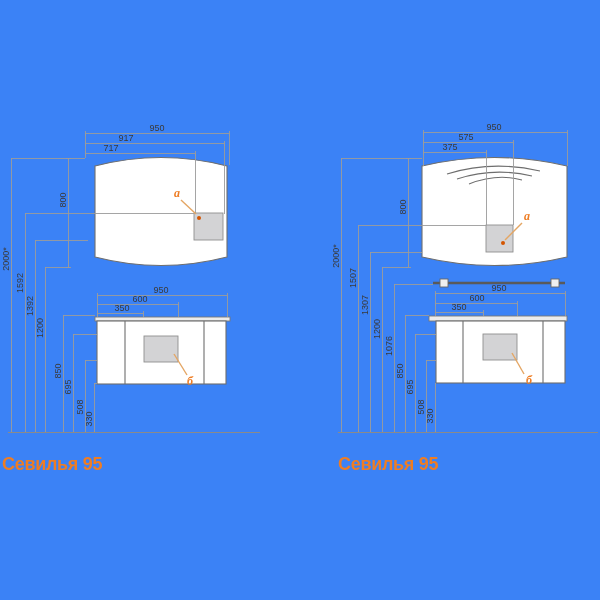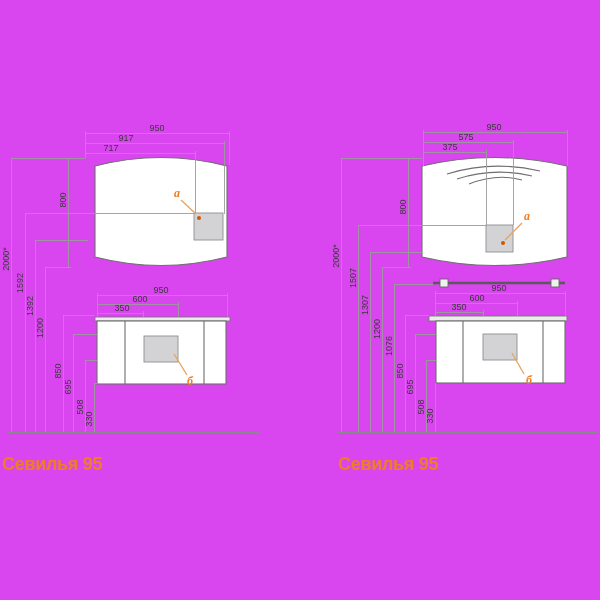--- a/index.html
+++ b/index.html
@@ -1,16 +1,16 @@
 <!DOCTYPE html>
 <html><head>
 <meta charset="utf-8">
 <style>
   html,body{margin:0;padding:0;background:#ffffff;}
-  .stage{position:relative;width:600px;height:600px;background:#d946ef;overflow:hidden;
+  .stage{position:relative;width:600px;height:600px;background:#3b82f6;overflow:hidden;
          font-family:"Liberation Sans",sans-serif;}
   svg{position:absolute;left:0;top:0;}
   .obj{stroke:#6e6e6e;fill:#ffffff;stroke-width:1.1;}
   .objline{stroke:#6e6e6e;fill:none;stroke-width:1.1;}
   .dim{stroke:#9b9b9b;fill:none;stroke-width:0.9;shape-rendering:crispEdges;}
   .sq{fill:#d3d3d5;stroke:#8f8f8f;stroke-width:0.9;}
   .ctr{fill:#ececec;stroke:#787878;stroke-width:0.9;}
   .floor{stroke:#8a8a8a;stroke-width:1;shape-rendering:crispEdges;}
   .shelfbar{stroke:#5a5a5a;stroke-width:2.4;}
   .clip{fill:#f0f0f0;stroke:#666;stroke-width:0.9;}

